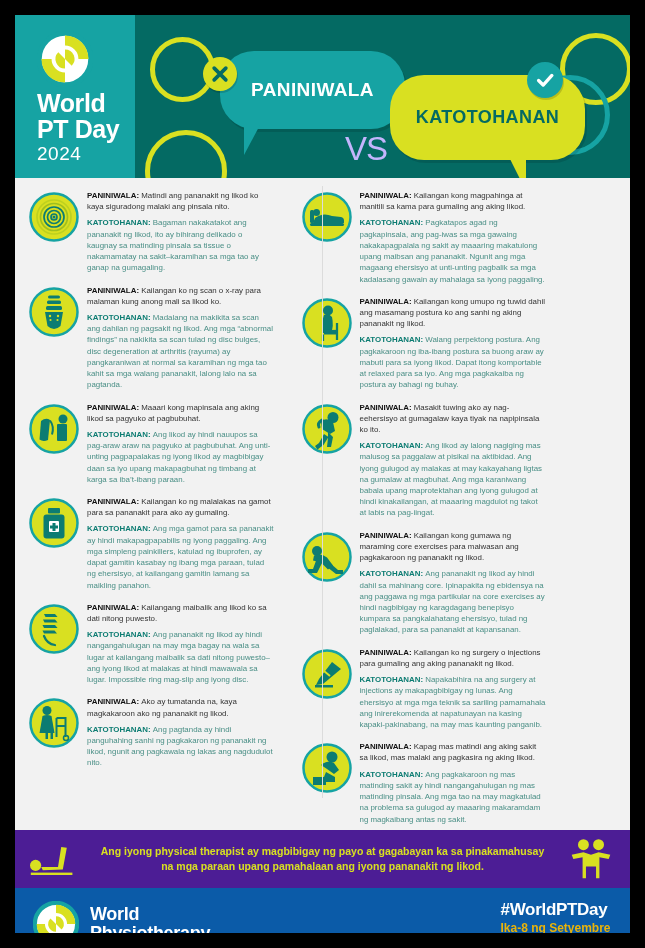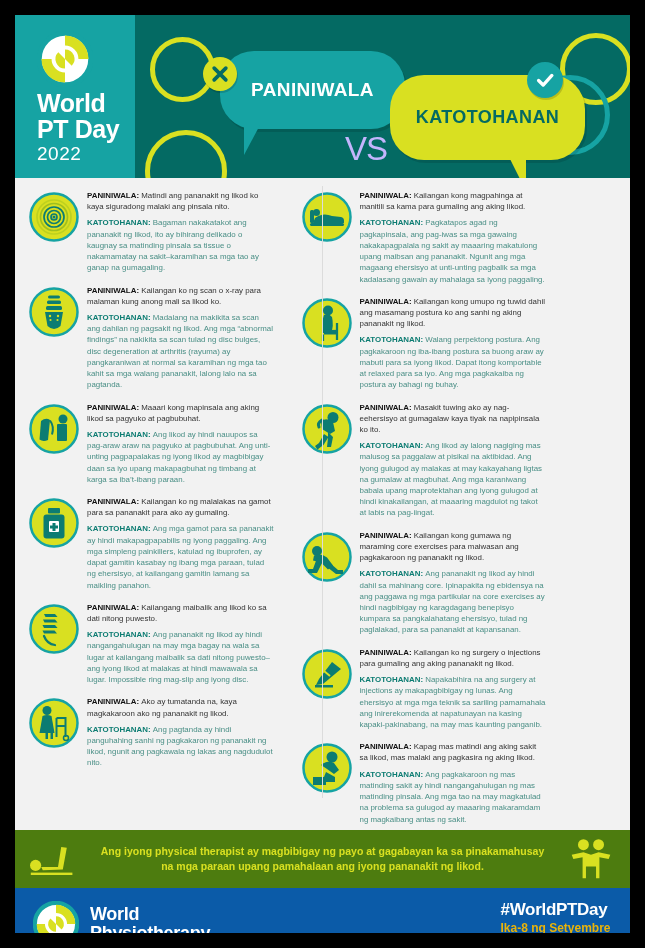--- a/index.html
+++ b/index.html
@@ -57,21 +57,21 @@
 
   .para{margin:0 0 5px 0;font-size:7.9px;line-height:1.42;}
   .para:last-child{margin-bottom:0;}
   .para .lbl{font-weight:bold;}
   .p-belief{color:#333;}
   .p-belief .lbl{color:#111;}
   .p-fact{color:#4a8f86;}
   .p-fact .lbl{color:#0C7C72;}
 
   
-  .cta{position:relative;width:615px;height:58px;background:#4d7c0f;display:flex;align-items:center;}
+  .cta{position:relative;width:615px;height:58px;background:#4c1d95;display:flex;align-items:center;}
   .cta .ic-l{flex:0 0 auto;width:78px;display:flex;justify-content:center;}
   .cta .msg{flex:1 1 auto;text-align:center;color:#D9E021;font-size:10.5px;font-weight:bold;line-height:1.45;padding:0 4px;}
   .cta .ic-r{flex:0 0 auto;width:78px;display:flex;justify-content:center;}
 
   .brandbar{position:relative;width:615px;height:72px;background:#0B5BA8;display:flex;align-items:center;}
   .brandbar .left{display:flex;align-items:center;padding-left:18px;flex:1 1 auto;}
   .brandbar .wpname{color:#fff;font-weight:bold;font-size:18px;line-height:1.06;margin-left:11px;letter-spacing:-.3px;}
   .brandbar .right{padding-right:4px;text-align:left;}
   .brandbar .tag{color:#fff;font-size:17px;font-weight:bold;letter-spacing:-.3px;}
   .brandbar .date{color:#eab308;font-size:12px;font-weight:bold;margin-top:1px;}
@@ -97,21 +97,21 @@
         <path d="M50 4a46 46 0 0 1 0 92 46 46 0 0 1 0-92z" fill="none" stroke="#16A3A3" stroke-width="9"></path>
         <path d="M50 8 A42 42 0 0 1 92 50 L74 50 A24 24 0 0 0 50 26 Z" fill="#D9E021"></path>
         <path d="M50 92 A42 42 0 0 1 8 50 L26 50 A24 24 0 0 0 50 74 Z" fill="#D9E021"></path>
         <circle cx="50" cy="50" r="17" fill="#fff"></circle>
         <path d="M50 33a17 17 0 0 1 12 29l-12-12z" fill="#D9E021"></path>
         <path d="M50 67a17 17 0 0 1-12-29l12 12z" fill="#D9E021"></path>
       </svg>
       <div class="brandname">
         <div class="l1">World</div>
         <div class="l2">PT Day</div>
-        <div class="l3">2022</div>
+        <div class="l3">2024</div>
       </div>
     </div>
 
     <div class="bubble b-belief">
       <div class="body">PANINIWALA</div>
       <div class="tail"></div>
     </div>
 
     <div class="bubble b-fact">
       <div class="body">KATOTOHANAN</div>

